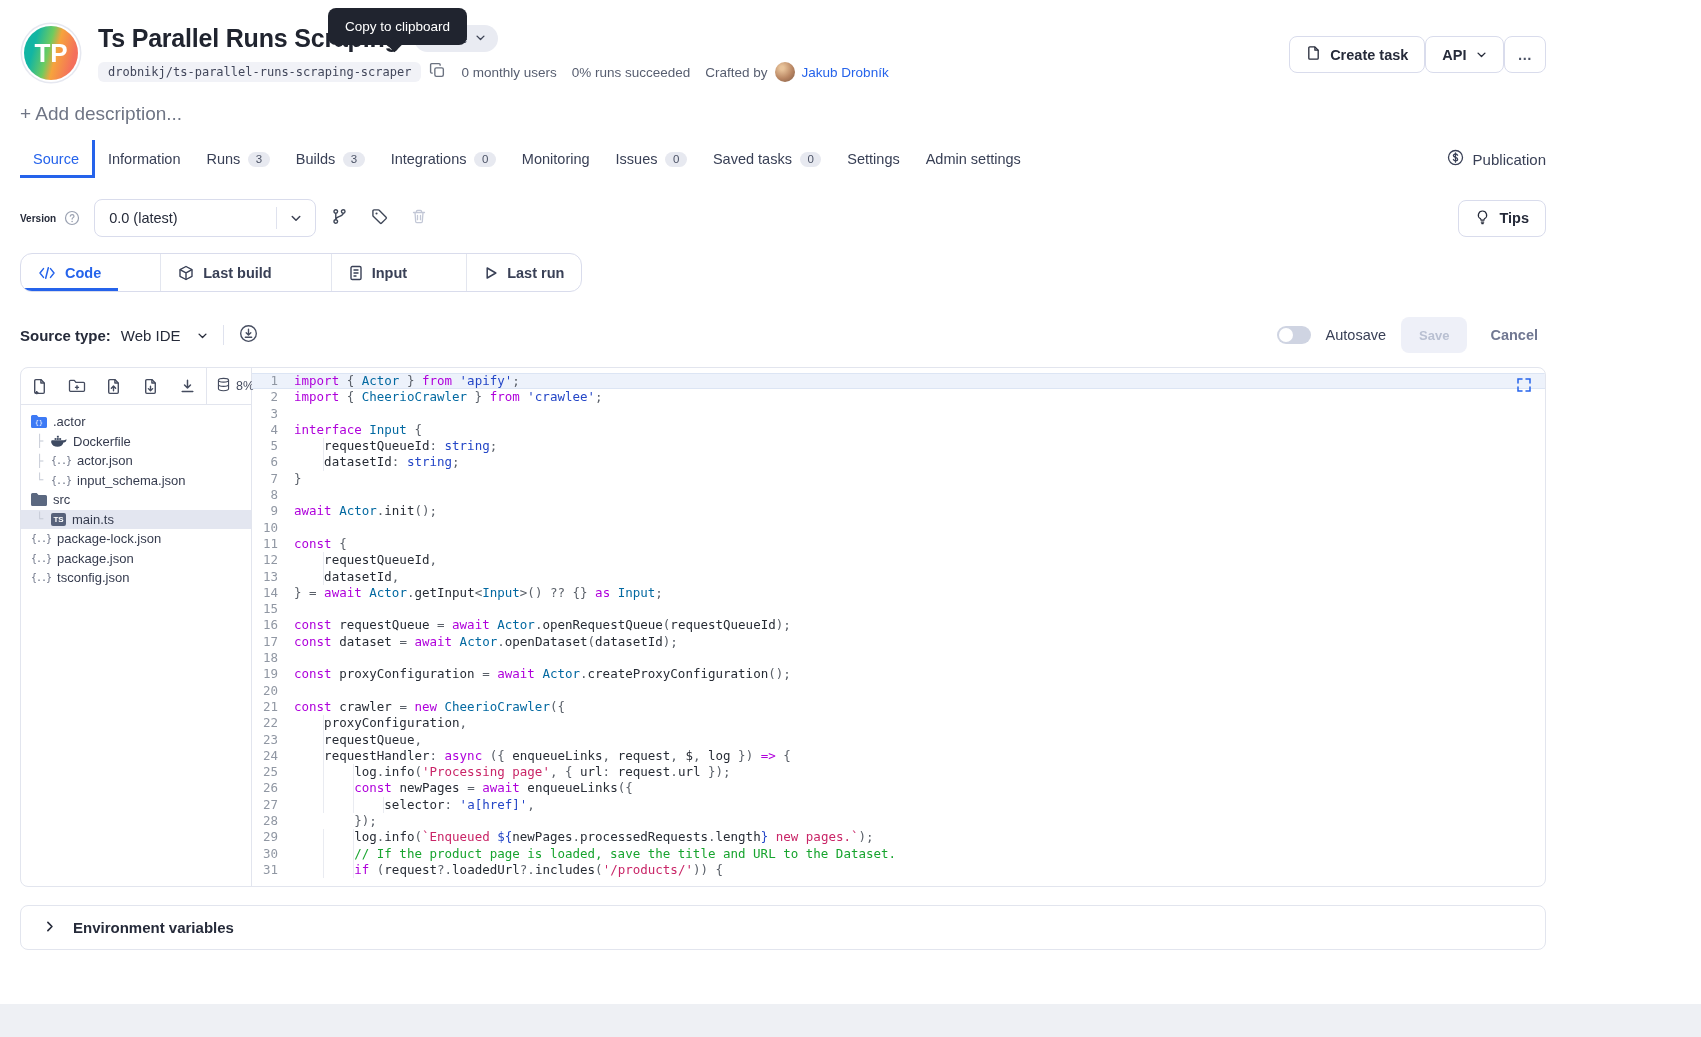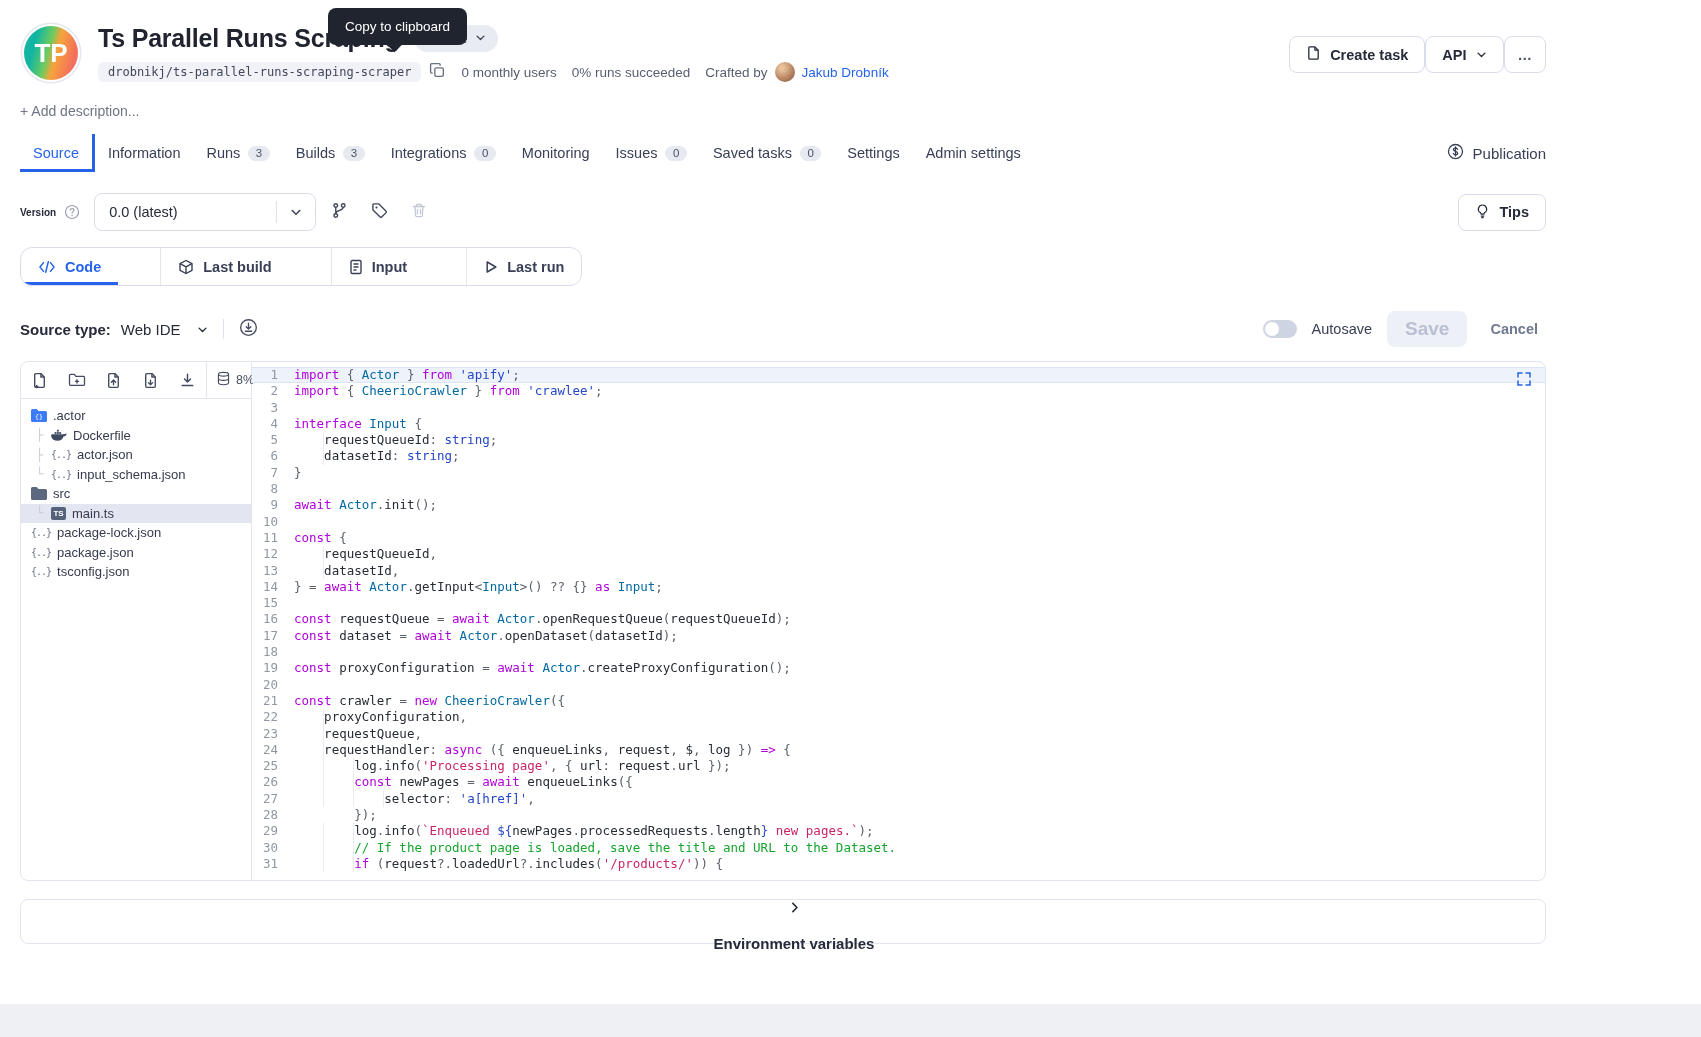--- a/index.html
+++ b/index.html
@@ -27,21 +27,21 @@
   .link{color:#2563eb;}
   .hdr-actions{margin-left:auto;display:flex;gap:0;margin-top:12px;}
   .btn{display:flex;align-items:center;gap:9px;height:37px;padding:0 16px;border:1px solid #d9dcec;border-radius:8px;
     background:#fff;font-size:14.5px;font-weight:600;color:#262b3a;}
   .btn.sq{padding:0 13px;color:#4a5164;}
 
   .tooltip{position:absolute;left:328px;top:8px;background:#20242f;color:#fff;font-size:13.5px;font-weight:500;
     padding:11px 17px;border-radius:8px;z-index:10;white-space:nowrap;}
   .tooltip::after{content:'';position:absolute;left:61px;bottom:-5px;width:11px;height:11px;background:#20242f;transform:rotate(45deg);}
 
-  .add-desc{margin-top:21px;font-size:14px;color:#6f7585;background:none;border:none;display:block;}
+  .add-desc{margin-top:21px;font-size:19px;color:#6f7585;background:none;border:none;display:block;}
 
   
   .tabbar{display:flex;align-items:center;margin-top:15px;height:38px;}
   .tab{display:flex;align-items:center;gap:8px;padding:0 13px;height:100%;font-size:14.5px;font-weight:500;color:#394056;position:relative;background:none;border:none;}
   .tab.active{color:#2563eb;}
   .tab.active::after{content:'';position:absolute;left:0;right:0;bottom:0;height:3px;background:#2563eb;}
   .tab-vline{width:3px;height:100%;background:#2563eb;flex:none;}
   .pill{background:#e7e9f0;border-radius:10px;padding:1.5px 7.5px;font-size:11.5px;color:#4c5366;font-weight:500;}
   .pub{margin-left:auto;display:flex;gap:9px;align-items:center;font-size:15px;font-weight:500;color:#394056;background:none;border:none;}
 
@@ -69,21 +69,21 @@
   
   .srcrow{display:flex;align-items:center;margin-top:25px;}
   .srclabel{font-size:15px;font-weight:700;}
   .srcval{display:flex;align-items:center;gap:16px;margin-left:10px;font-size:15px;font-weight:500;color:#262b3a;background:none;border:none;}
   .srcsep{width:1px;height:20px;background:#dfe2ee;margin:0 15px;}
   .dl-btn{background:none;border:none;display:flex;}
   .srcright{margin-left:auto;display:flex;align-items:center;gap:15px;}
   .toggle{width:34px;height:18px;border-radius:9px;background:#cfd4e2;position:relative;border:none;}
   .toggle::after{content:'';position:absolute;width:14px;height:14px;border-radius:50%;background:#fff;top:2px;left:2px;}
   .autosave-label{font-size:14.5px;color:#394056;}
-  .save-btn{height:36px;padding:0 18px;border-radius:8px;background:#eef0f8;color:#b9c0d2;font-size:19px;font-weight:600;border:none;}
+  .save-btn{height:36px;padding:0 18px;border-radius:8px;background:#eef0f8;color:#b9c0d2;font-size:13px;font-weight:600;border:none;}
   .cancel-btn{font-size:14.5px;font-weight:600;color:#717892;background:none;border:none;padding:0 8px;}
 
   
   .idebox{margin-top:14px;display:flex;height:520px;border:1px solid #e2e5ee;border-radius:8px;overflow:hidden;background:#fff;}
   .filepanel{width:231px;flex:none;border-right:1px solid #e2e5ee;display:flex;flex-direction:column;}
   .ptools{height:37px;border-bottom:1px solid #e2e5ee;display:flex;align-items:center;flex:none;}
   .ptool{flex:0 0 37px;display:flex;align-items:center;justify-content:center;color:#454c5f;height:100%;background:none;border:none;}
   .pusage{margin-left:auto;display:flex;align-items:center;gap:5px;border-left:1px solid #e2e5ee;height:100%;padding:0 10px 0 9px;
     font-size:12.5px;color:#454c5f;}
   .tree{padding-top:7px;font-size:13px;color:#353b4e;}
@@ -105,21 +105,21 @@
   .tk-t{color:#0369a1;}
   .tk-i{color:#272c35;}
   .tk-p{color:#5a6069;}
   .tk-sb{color:#2446c7;}
   .tk-b{color:#2446c7;}
   .tk-sp{color:#c92567;}
   .tk-c{color:#17a42e;}
   .tk-ind{display:inline-block;white-space:pre;box-shadow:inset -1px 0 0 #e9ebf1;}
 
   
-  .env{margin-top:18px;height:45px;border:1px solid #e2e5ee;border-radius:8px;display:flex;align-items:center;padding-left:22px;gap:17px;background:#fff;flex-direction:column;}
+  .env{margin-top:18px;height:45px;border:1px solid #e2e5ee;border-radius:8px;display:flex;align-items:center;padding-left:22px;gap:17px;background:#fff;}
   .env-label{font-size:15px;font-weight:700;}
   .footband{position:absolute;left:0;bottom:0;width:1701px;height:33px;background:#eef0f4;}
 </style>
 </head>
 <body>
 
 <div class="content">
 
   
   <div class="hdr">

